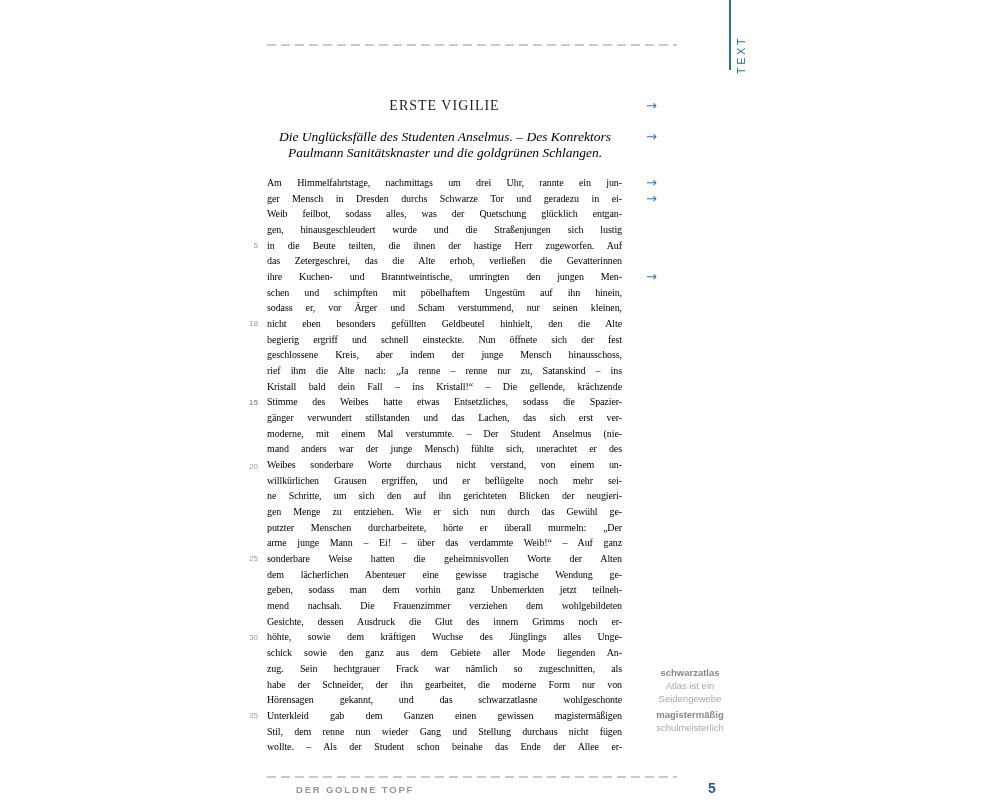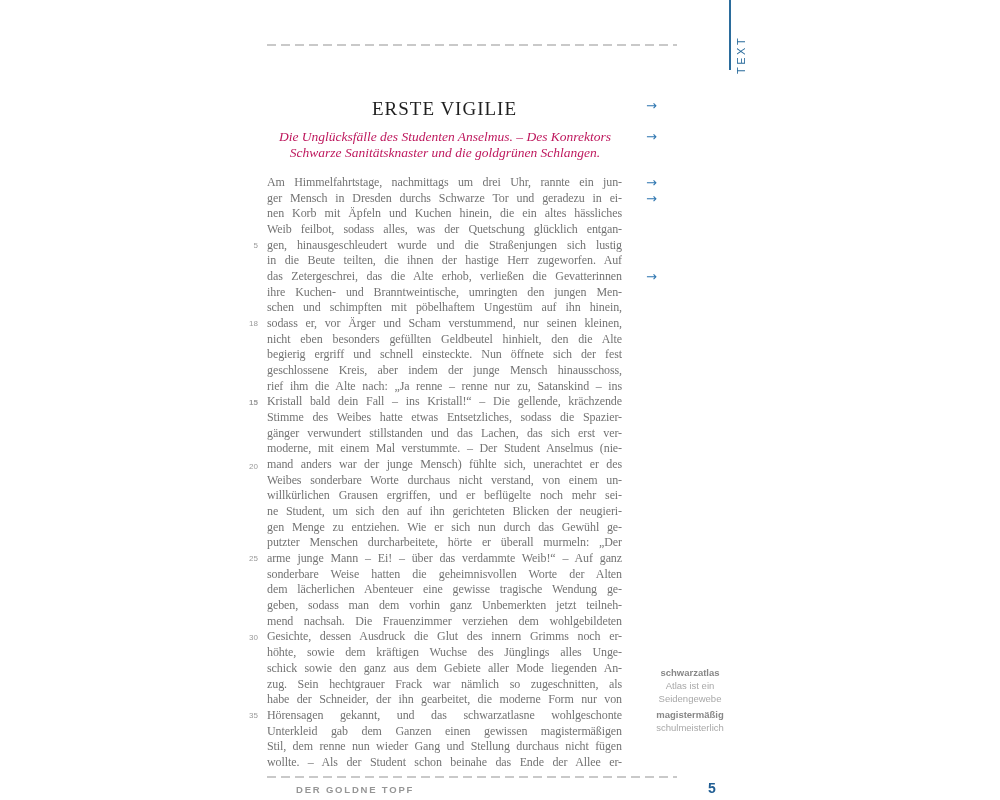--- a/index.html
+++ b/index.html
@@ -26,32 +26,32 @@
   .tab-label{
     position:absolute;left:735px;top:28px;height:46px;
     writing-mode:vertical-rl;transform:rotate(180deg);
     font-family:"Liberation Sans",sans-serif;
     font-size:11px;letter-spacing:2.5px;font-weight:500;
     color:#2b6c9c;
   }
 
   .heading{
     position:absolute;left:267px;top:98px;width:355px;
-    text-align:center;font-size:19px;letter-spacing:1px;
+    text-align:center;font-size:14px;letter-spacing:1px;
     color:#1f1f1f;
   }
   .subtitle{
     position:absolute;left:260px;top:129px;width:370px;
     font-style:italic;font-size:13.5px;line-height:15.5px;
-    text-align:center;color:#be185d;
+    text-align:center;color:#000000;
   }
 
   .body-col{
     position:absolute;left:267px;top:175px;width:355px;
-    font-size:12px;letter-spacing:-0.1px;color:#737373;
+    font-size:10px;letter-spacing:-0.1px;color:#000000;
   }
   .body-line{
     height:15.68px;line-height:15.68px;
     text-align:justify;text-align-last:justify;
     white-space:nowrap;
   }
 
   .linenum-col{
     position:absolute;left:242px;top:175px;width:16px;height:600px;
   }
@@ -102,47 +102,46 @@
   <div class="dashed-rule rule-top"></div>
 
   <div class="tab-line"></div>
   <div class="tab-label">TEXT</div>
 
   <div class="heading">ERSTE VIGILIE</div>
 
   <div class="subtitle">
 
   <div class="subtitle-line">Die Unglücksfälle des Studenten Anselmus. – Des Konrektors</div>
-      <div class="subtitle-line">Schwarze Sanitätsknaster und die goldgrünen Schlangen.</div>
+      <div class="subtitle-line">Paulmann Sanitätsknaster und die goldgrünen Schlangen.</div>
     </div>
 
   <div class="body-col">
 
   <div class="body-line">Am Himmelfahrtstage, nachmittags um drei Uhr, rannte ein jun-</div>
       <div class="body-line">ger Mensch in Dresden durchs Schwarze Tor und geradezu in ei-</div>
-      <div class="body-line">nen Korb mit Äpfeln und Kuchen hinein, die ein altes hässliches</div>
       <div class="body-line">Weib feilbot, sodass alles, was der Quetschung glücklich entgan-</div>
       <div class="body-line">gen, hinausgeschleudert wurde und die Straßenjungen sich lustig</div>
       <div class="body-line">in die Beute teilten, die ihnen der hastige Herr zugeworfen. Auf</div>
       <div class="body-line">das Zetergeschrei, das die Alte erhob, verließen die Gevatterinnen</div>
       <div class="body-line">ihre Kuchen- und Branntweintische, umringten den jungen Men-</div>
       <div class="body-line">schen und schimpften mit pöbelhaftem Ungestüm auf ihn hinein,</div>
       <div class="body-line">sodass er, vor Ärger und Scham verstummend, nur seinen kleinen,</div>
       <div class="body-line">nicht eben besonders gefüllten Geldbeutel hinhielt, den die Alte</div>
       <div class="body-line">begierig ergriff und schnell einsteckte. Nun öffnete sich der fest</div>
       <div class="body-line">geschlossene Kreis, aber indem der junge Mensch hinausschoss,</div>
       <div class="body-line">rief ihm die Alte nach: „Ja renne – renne nur zu, Satanskind – ins</div>
       <div class="body-line">Kristall bald dein Fall – ins Kristall!“ – Die gellende, krächzende</div>
       <div class="body-line">Stimme des Weibes hatte etwas Entsetzliches, sodass die Spazier-</div>
       <div class="body-line">gänger verwundert stillstanden und das Lachen, das sich erst ver-</div>
       <div class="body-line">moderne, mit einem Mal verstummte. – Der Student Anselmus (nie-</div>
       <div class="body-line">mand anders war der junge Mensch) fühlte sich, unerachtet er des</div>
       <div class="body-line">Weibes sonderbare Worte durchaus nicht verstand, von einem un-</div>
       <div class="body-line">willkürlichen Grausen ergriffen, und er beflügelte noch mehr sei-</div>
-      <div class="body-line">ne Student, um sich den auf ihn gerichteten Blicken der neugieri-</div>
+      <div class="body-line">ne Schritte, um sich den auf ihn gerichteten Blicken der neugieri-</div>
       <div class="body-line">gen Menge zu entziehen. Wie er sich nun durch das Gewühl ge-</div>
       <div class="body-line">putzter Menschen durcharbeitete, hörte er überall murmeln: „Der</div>
       <div class="body-line">arme junge Mann – Ei! – über das verdammte Weib!“ – Auf ganz</div>
       <div class="body-line">sonderbare Weise hatten die geheimnisvollen Worte der Alten</div>
       <div class="body-line">dem lächerlichen Abenteuer eine gewisse tragische Wendung ge-</div>
       <div class="body-line">geben, sodass man dem vorhin ganz Unbemerkten jetzt teilneh-</div>
       <div class="body-line">mend nachsah. Die Frauenzimmer verziehen dem wohlgebildeten</div>
       <div class="body-line">Gesichte, dessen Ausdruck die Glut des innern Grimms noch er-</div>
       <div class="body-line">höhte, sowie dem kräftigen Wuchse des Jünglings alles Unge-</div>
       <div class="body-line">schick sowie den ganz aus dem Gebiete aller Mode liegenden An-</div>

